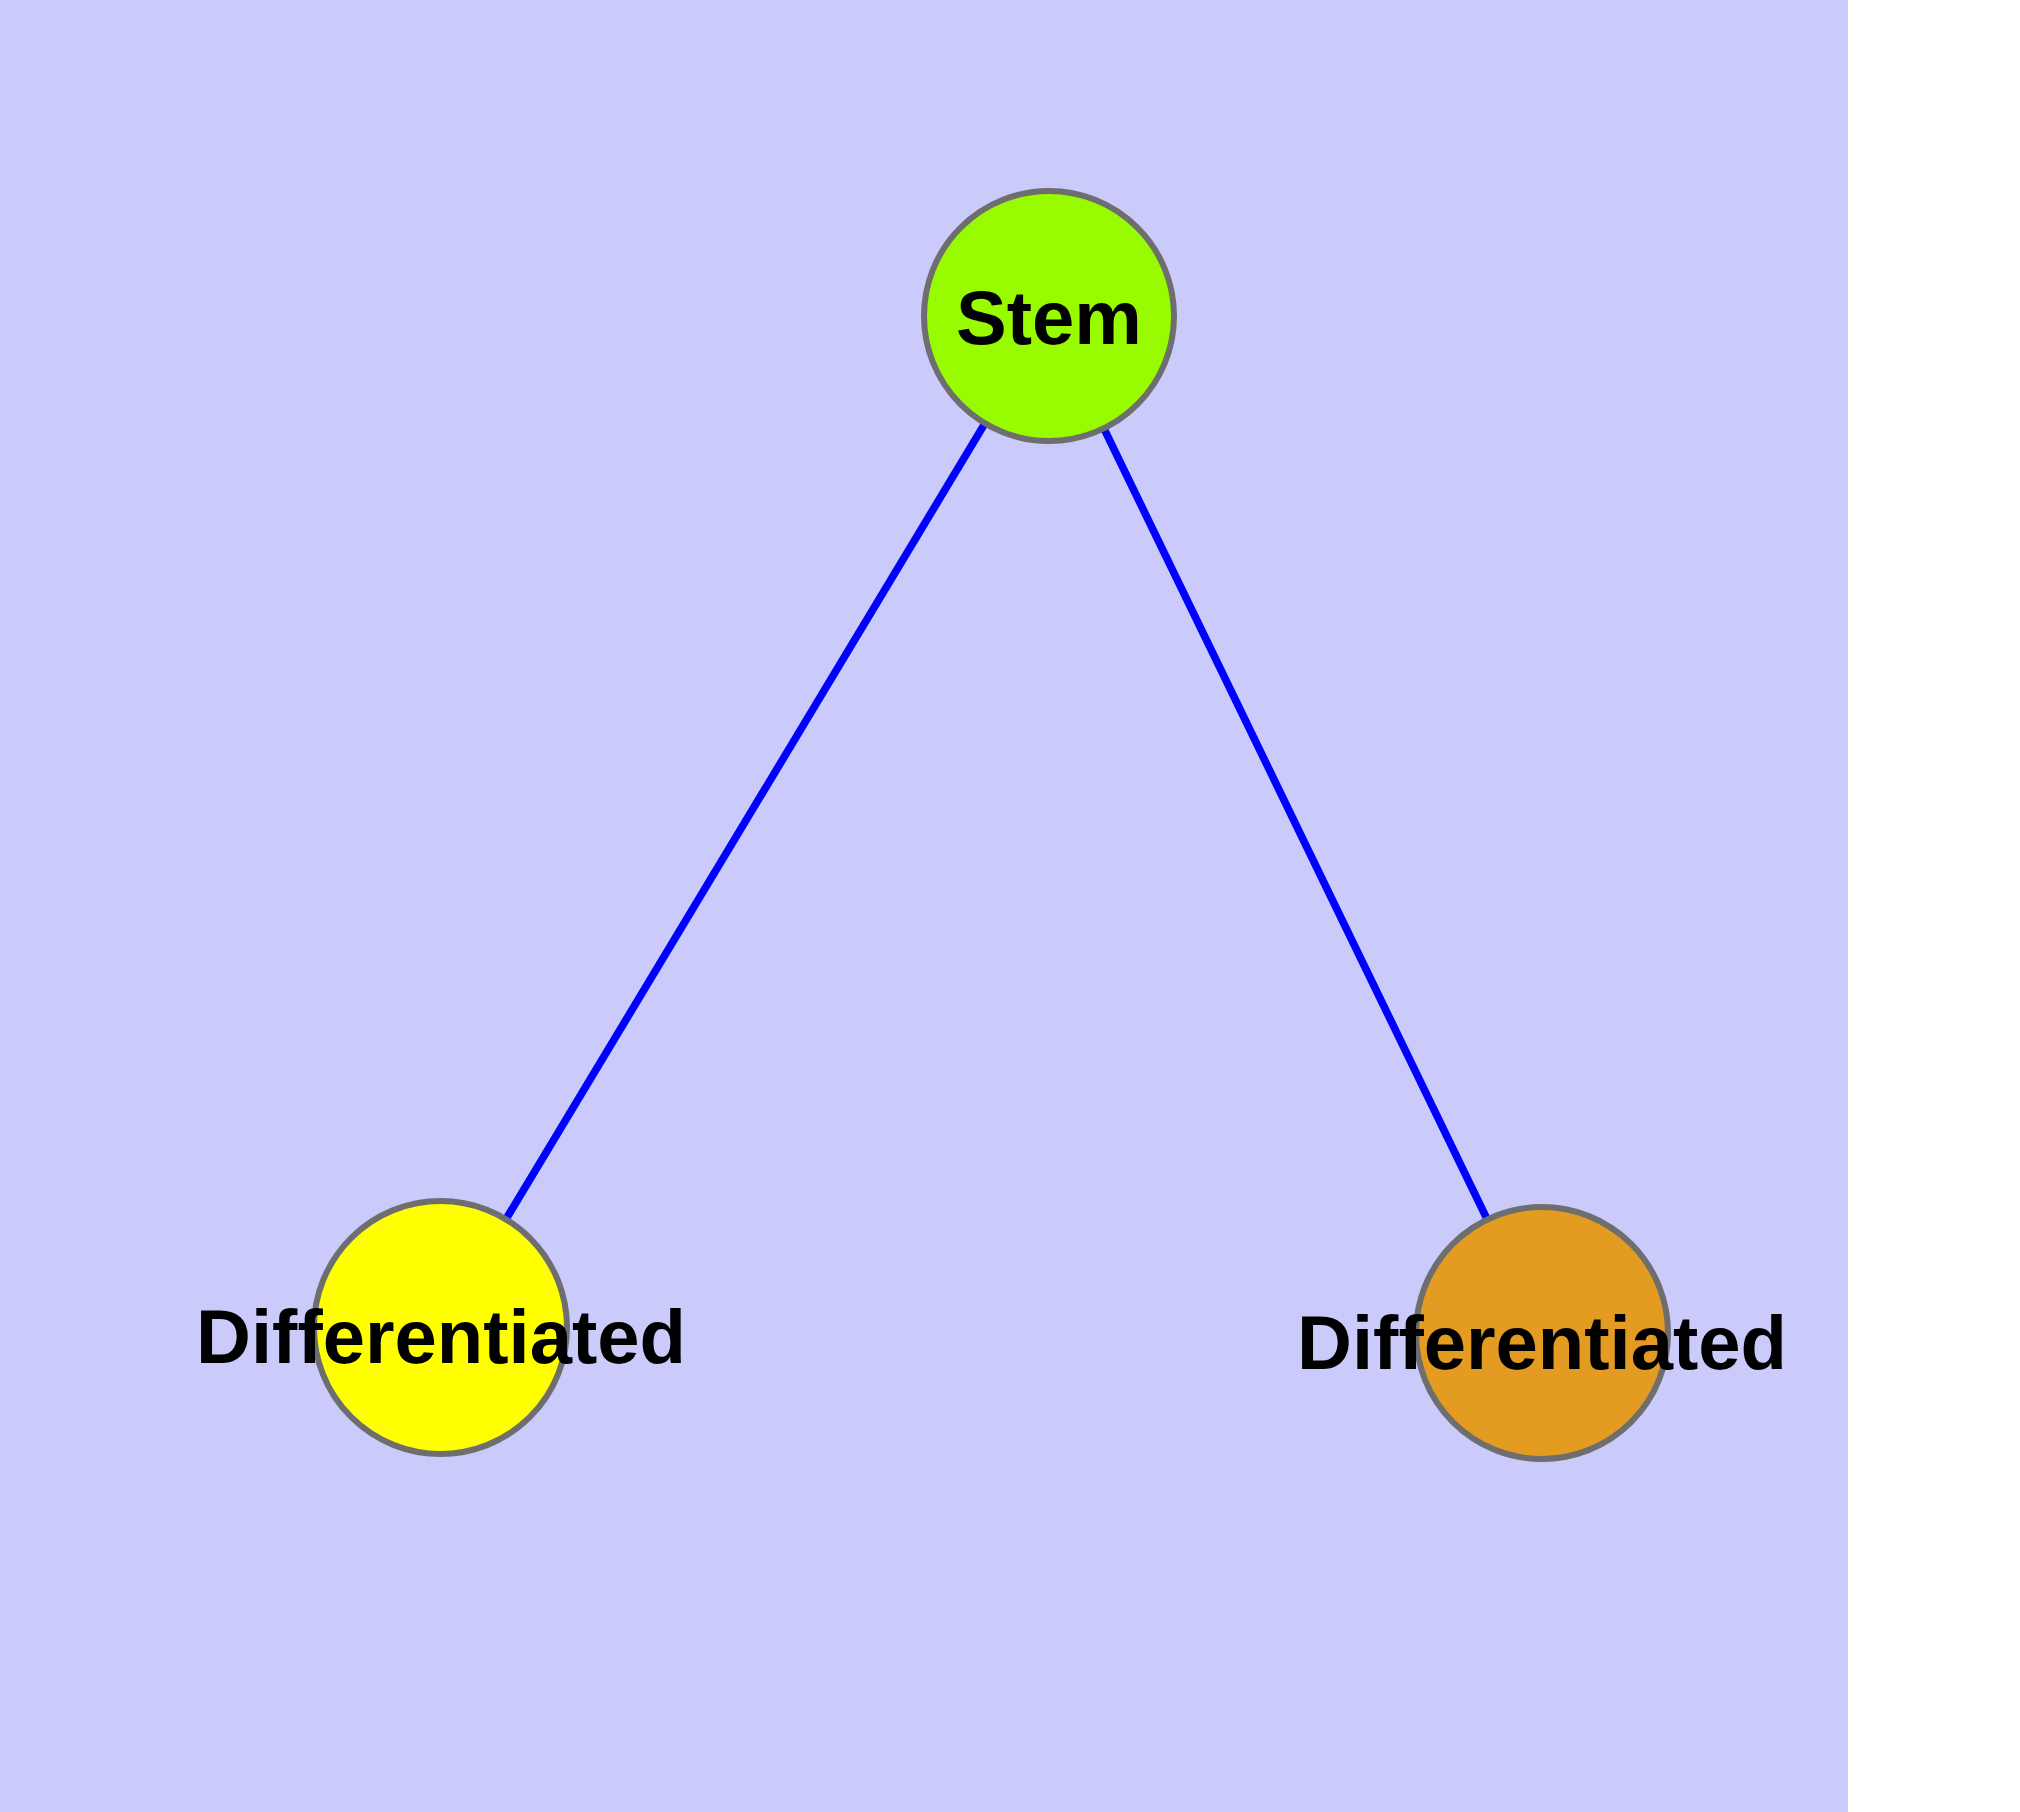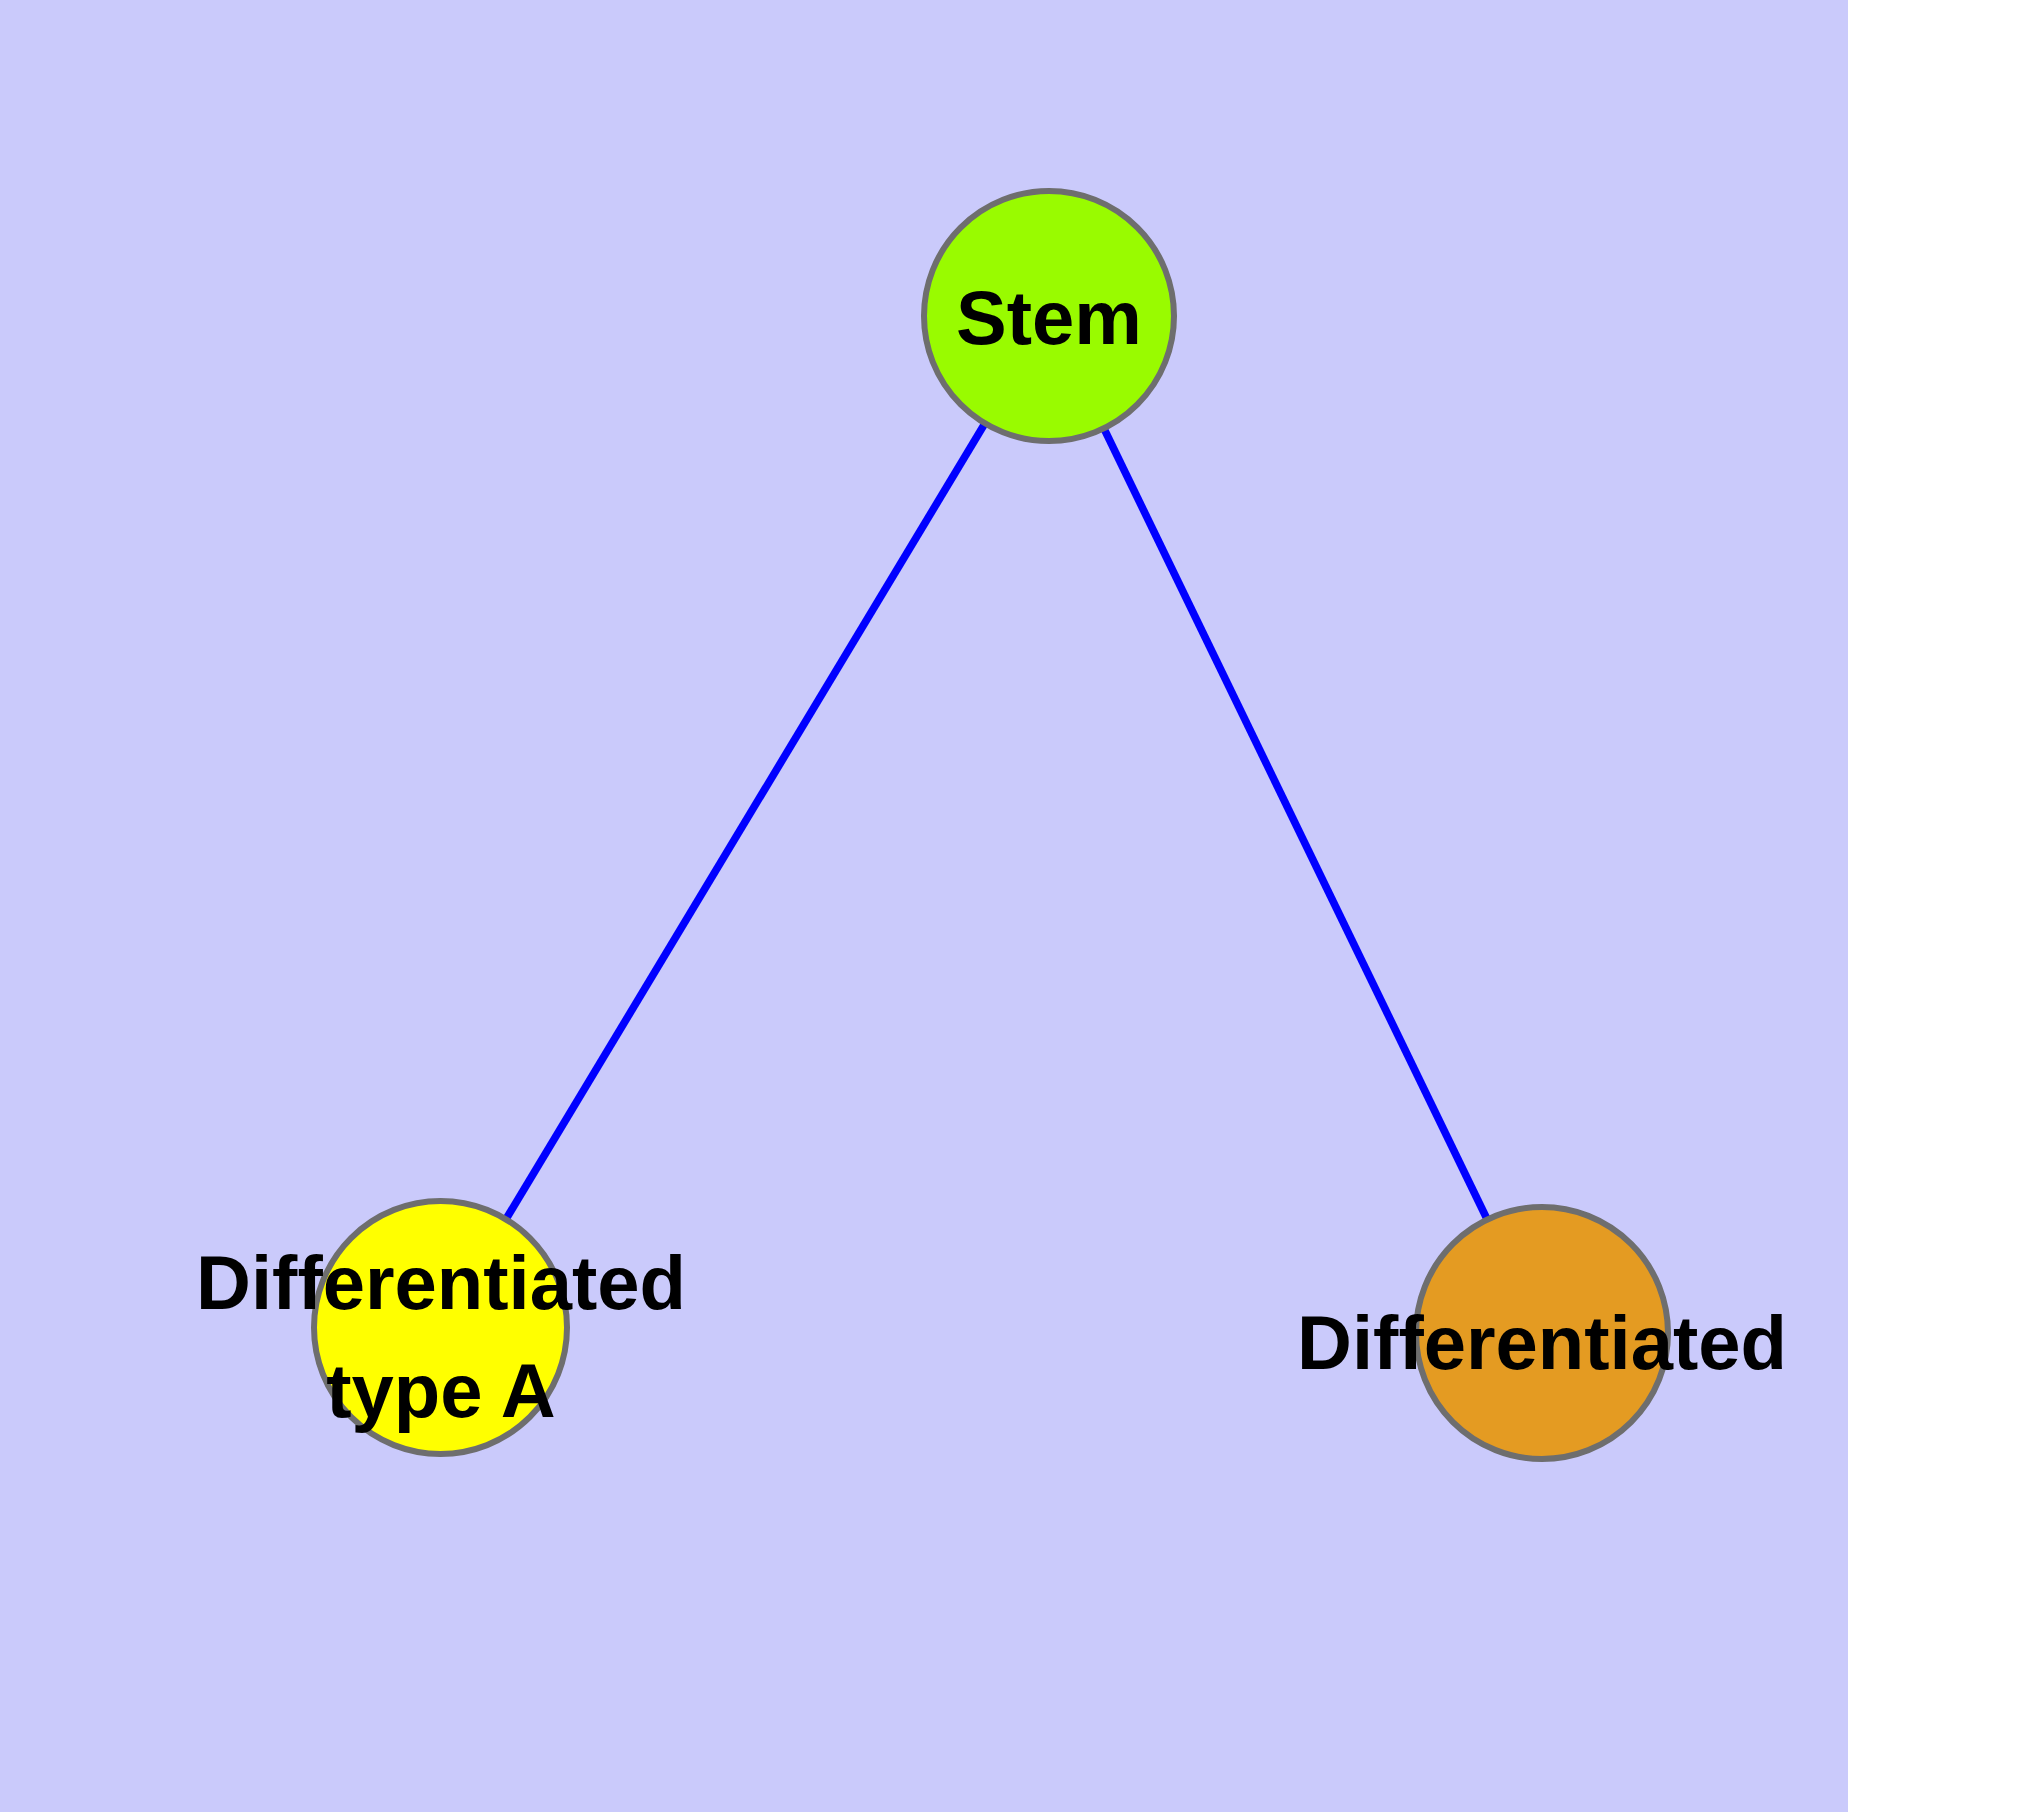--- a/index.html
+++ b/index.html
@@ -59,21 +59,20 @@
     <div class="circle" style="left: 921px; top: 188px; width: 256px; height: 256px; background: rgb(153, 251, 0); border-color: rgb(110, 110, 110);"></div>
     <div class="label" style="left: 1049px; top: 318px; color: rgb(0, 0, 0);">
       <span class="line">Stem</span>
     </div>
   </div>
 
   <div class="node">
     <div class="circle" style="left: 311px; top: 1198px; width: 259px; height: 259px; background: rgb(255, 255, 0); border-color: rgb(110, 110, 110);"></div>
     <div class="label" style="left: 441px; top: 1337px; color: rgb(0, 0, 0);">
       <span class="line">Differentiated</span>
-      <span class="line">type A</span>
     </div>
   </div>
 
   <div class="node">
     <div class="circle" style="left: 1413px; top: 1204px; width: 258px; height: 258px; background: rgb(228, 155, 34); border-color: rgb(110, 110, 110);"></div>
     <div class="label" style="left: 1542px; top: 1343px; color: rgb(0, 0, 0);">
       <span class="line">Differentiated</span>
     </div>
   </div>
 

